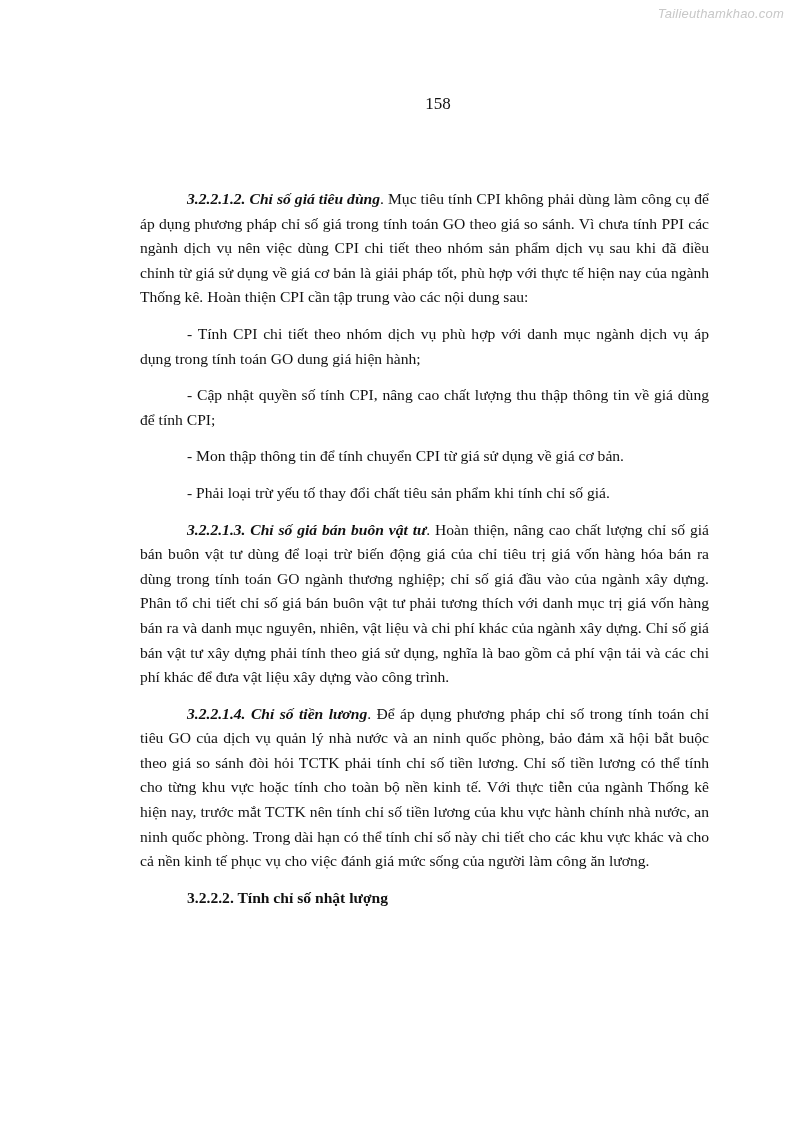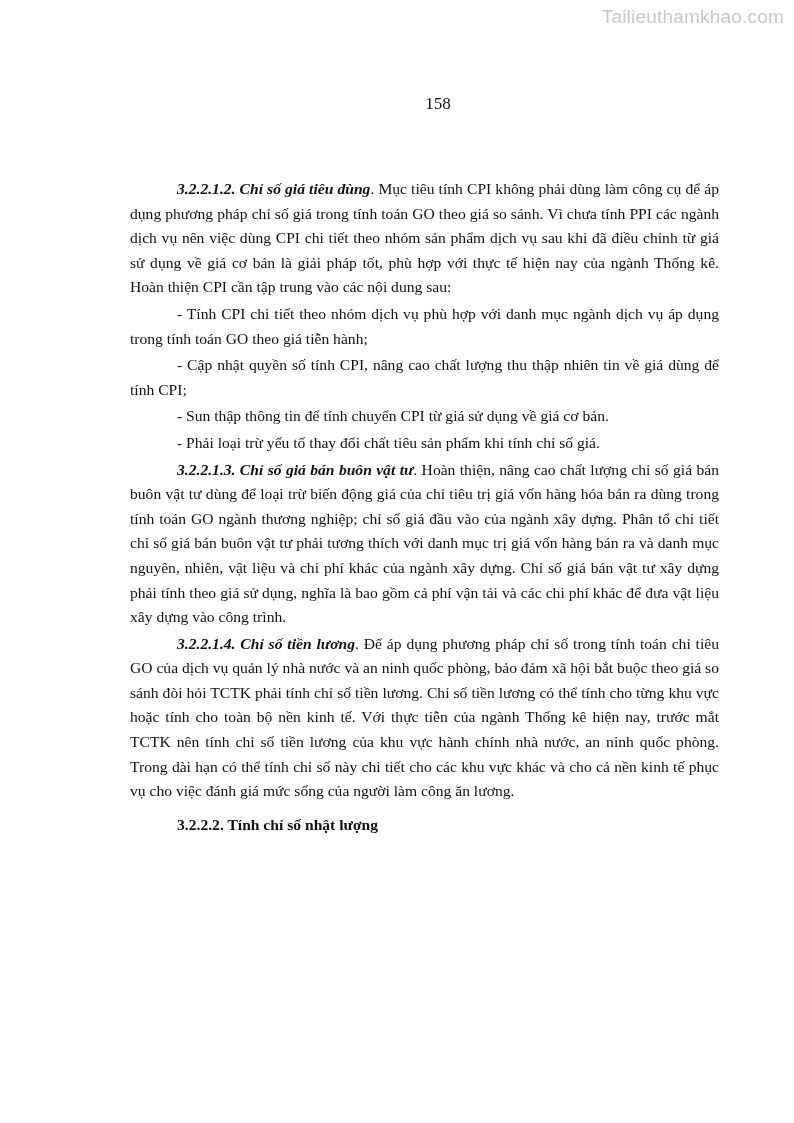--- a/index.html
+++ b/index.html
@@ -13,44 +13,45 @@
       position: relative;
       overflow: hidden;
       font-family: "Liberation Serif", "DejaVu Serif", serif;
       color: #111111;
     }
     .watermark {
       position: absolute;
       top: 6px;
       right: 10px;
       font-family: "Liberation Sans", "DejaVu Sans", sans-serif;
-      font-size: 19px;
+      font-size: 13px;
       color: #c8c8c8;
       letter-spacing: 0.2px;
+      font-style: italic;
     }
     .page-number {
       position: absolute;
       top: 94px;
       left: 0;
       width: 100%;
       padding-left: 82px;
       box-sizing: border-box;
       text-align: center;
       font-size: 17px;
     }
     .content {
       position: absolute;
       top: 175px;
       left: 128px;
       width: 593px;
       font-size: 15.6px;
       line-height: 24.6px;
     }
     .content p {
-      margin: 2px;
+      margin: 12px;
       text-align: justify;
       text-indent: 47px;
     }
     .content p.bullet {
       text-indent: 47px;
     }
     .content p.section-heading {
       margin-top: 9px;
       font-weight: bold;
     }
@@ -63,23 +64,23 @@
 <body>
 
 <div class="watermark">Tailieuthamkhao.com</div>
 
 <div class="page-number">158</div>
 
 <div class="content">
 
   <p><span class="heading-inline">3.2.2.1.2. Chỉ số giá tiêu dùng</span><span>. Mục tiêu tính CPI không phải dùng làm công cụ để áp dụng phương pháp chỉ số giá trong tính toán GO theo giá so sánh. Vì chưa tính PPI các ngành dịch vụ nên việc dùng CPI chi tiết theo nhóm sản phẩm dịch vụ sau khi đã điều chỉnh từ giá sử dụng về giá cơ bản là giải pháp tốt, phù hợp với thực tế hiện nay của ngành Thống kê. Hoàn thiện CPI cần tập trung vào các nội dung sau:</span></p>
 
-  <p class="bullet">- Tính CPI chi tiết theo nhóm dịch vụ phù hợp với danh mục ngành dịch vụ áp dụng trong tính toán GO theo giá tiễn hành;</p>
-  <p class="bullet">- Cập nhật quyền số tính CPI, nâng cao chất lượng thu thập nhiên tin về giá dùng để tính CPI;</p>
-  <p class="bullet">- Sun thập thông tin để tính chuyển CPI từ giá sử dụng về giá cơ bản.</p>
+  <p class="bullet">- Tính CPI chi tiết theo nhóm dịch vụ phù hợp với danh mục ngành dịch vụ áp dụng trong tính toán GO dung giá hiện hành;</p>
+  <p class="bullet">- Cập nhật quyền số tính CPI, nâng cao chất lượng thu thập thông tin về giá dùng để tính CPI;</p>
+  <p class="bullet">- Mon thập thông tin để tính chuyển CPI từ giá sử dụng về giá cơ bản.</p>
   <p class="bullet">- Phải loại trừ yếu tố thay đổi chất tiêu sản phẩm khi tính chỉ số giá.</p>
 
   <p><span class="heading-inline">3.2.2.1.3. Chỉ số giá bán buôn vật tư</span><span>. Hoàn thiện, nâng cao chất lượng chỉ số giá bán buôn vật tư dùng để loại trừ biến động giá của chỉ tiêu trị giá vốn hàng hóa bán ra dùng trong tính toán GO ngành thương nghiệp; chỉ số giá đầu vào của ngành xây dựng. Phân tổ chi tiết chỉ số giá bán buôn vật tư phải tương thích với danh mục trị giá vốn hàng bán ra và danh mục nguyên, nhiên, vật liệu và chi phí khác của ngành xây dựng. Chỉ số giá bán vật tư xây dựng phải tính theo giá sử dụng, nghĩa là bao gồm cả phí vận tải và các chi phí khác để đưa vật liệu xây dựng vào công trình.</span></p>
 
   <p><span class="heading-inline">3.2.2.1.4. Chỉ số tiền lương</span><span>. Để áp dụng phương pháp chỉ số trong tính toán chỉ tiêu GO của dịch vụ quản lý nhà nước và an ninh quốc phòng, bảo đảm xã hội bắt buộc theo giá so sánh đòi hỏi TCTK phải tính chỉ số tiền lương. Chỉ số tiền lương có thể tính cho từng khu vực hoặc tính cho toàn bộ nền kinh tế. Với thực tiễn của ngành Thống kê hiện nay, trước mắt TCTK nên tính chỉ số tiền lương của khu vực hành chính nhà nước, an ninh quốc phòng. Trong dài hạn có thể tính chỉ số này chi tiết cho các khu vực khác và cho cả nền kinh tế phục vụ cho việc đánh giá mức sống của người làm công ăn lương.</span></p>
 
   <p class="section-heading">3.2.2.2. Tính chỉ số nhật lượng</p>
 
 </div>
 

